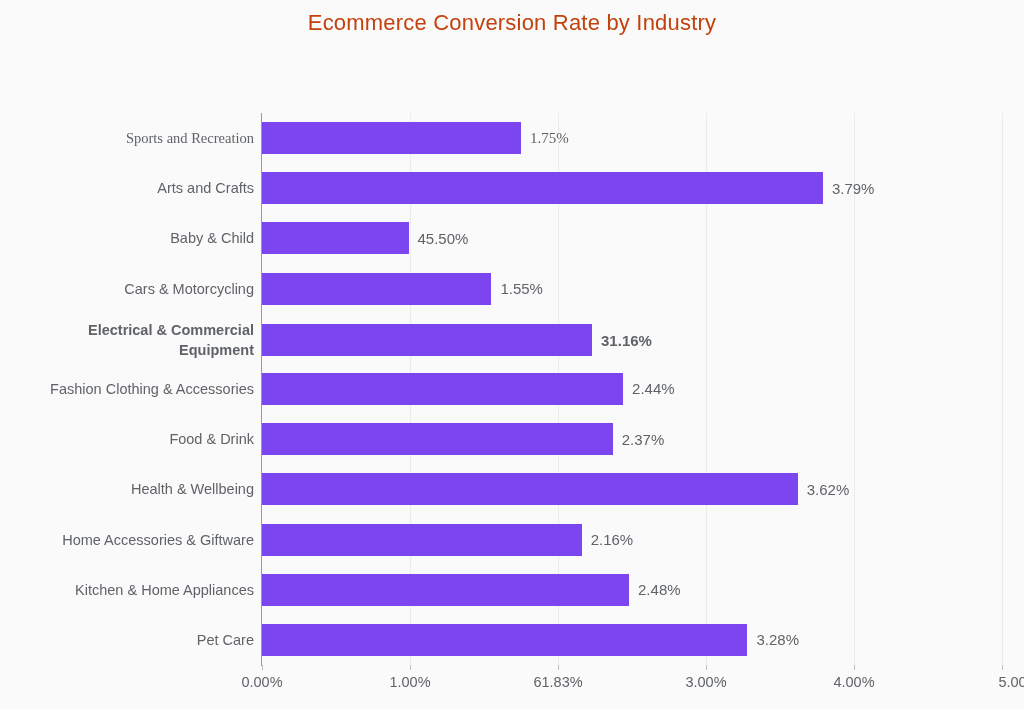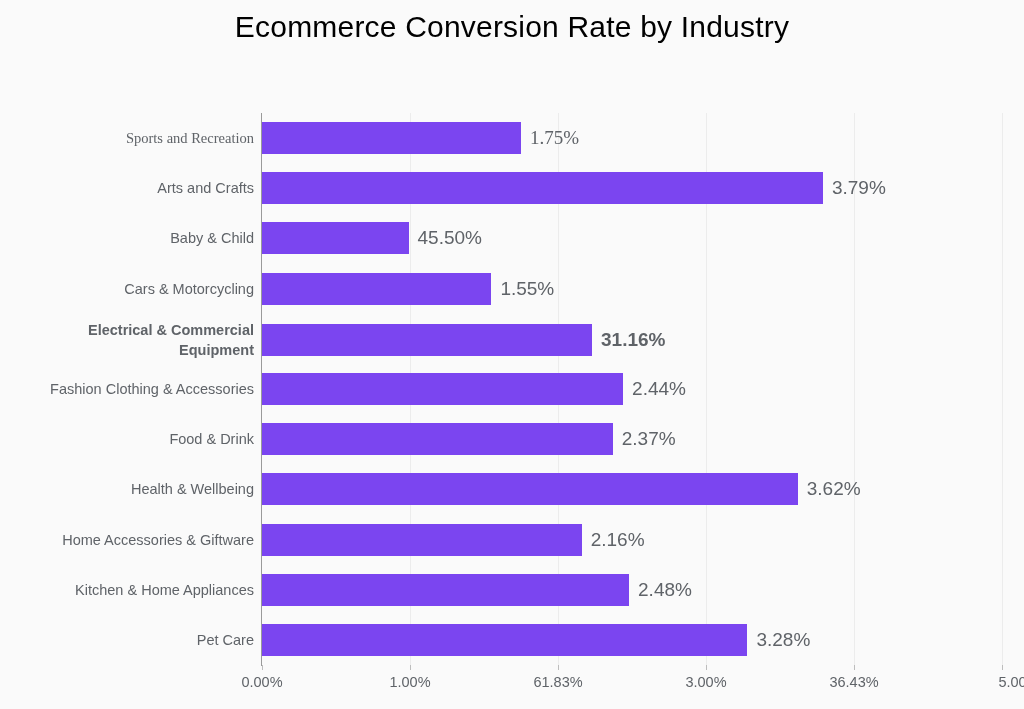--- a/index.html
+++ b/index.html
@@ -25,24 +25,24 @@
     background: #fafafa;
   }
 
   
   #chart-title {
     position: absolute;
     left: 0;
     top: 10px;
     width: 1024px;
     text-align: center;
-    font-size: 30px;
+    font-size: 22px;
     font-weight: 400;
     letter-spacing: 0.2px;
-    color: #000000;
+    color: #c2410c;
     white-space: nowrap;
   }
 
   
   
   #plot-area {
     position: absolute;
     left: 262px;
     top: 113px;
     width: 740px;
@@ -102,21 +102,21 @@
   }
 
   .bar-rect {
     height: 32px;
     background: #7b45f0;
     flex: 0 0 auto;
   }
 
   .bar-value {
     margin-left: 9px;
-    font-size: 19px;
+    font-size: 15px;
     color: #5f6368;
     white-space: nowrap;
     flex: 0 0 auto;
   }
 
   
   #x-axis {
     position: absolute;
     left: 262px;
     top: 665px;
@@ -242,18 +242,18 @@
   <div id="x-axis">
       <div class="xtick-mark" style="left: 0px;"></div>
       <div class="xtick-label" style="left: 0px;">0.00%</div>
       <div class="xtick-mark" style="left: 148px;"></div>
       <div class="xtick-label" style="left: 148px;">1.00%</div>
       <div class="xtick-mark" style="left: 296px;"></div>
       <div class="xtick-label" style="left: 296px;">61.83%</div>
       <div class="xtick-mark" style="left: 444px;"></div>
       <div class="xtick-label" style="left: 444px;">3.00%</div>
       <div class="xtick-mark" style="left: 592px;"></div>
-      <div class="xtick-label" style="left: 592px;">36.43%</div>
+      <div class="xtick-label" style="left: 592px;">4.00%</div>
       <div class="xtick-mark" style="left: 740px;"></div>
       <div class="xtick-label" style="left: 757px;">5.00%</div>
     </div>
 
 </div>
 
 </body></html>

